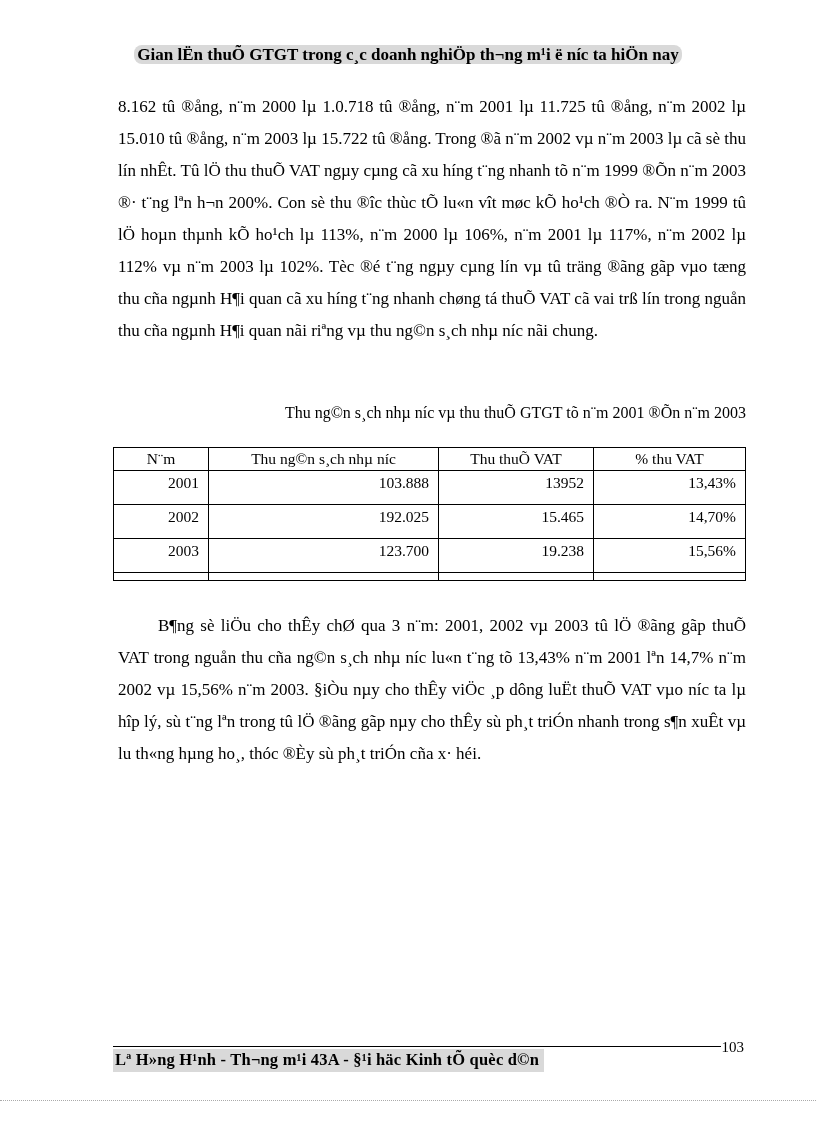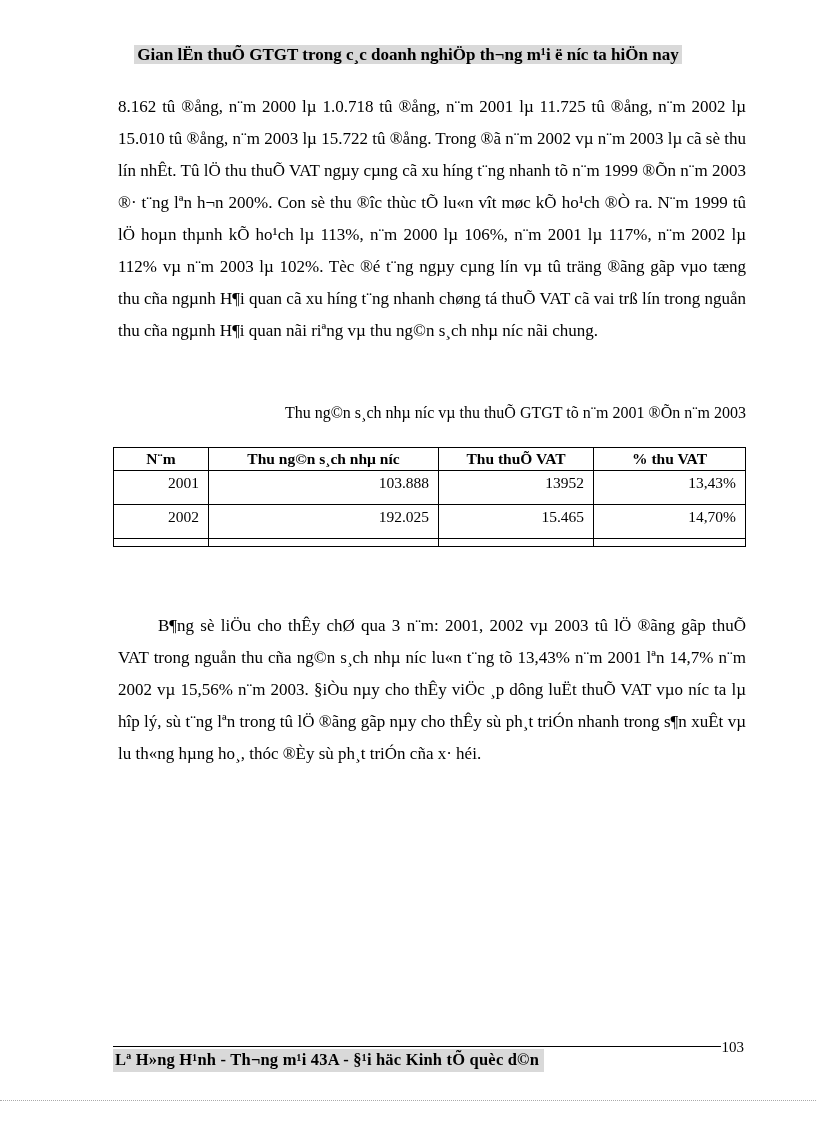--- a/index.html
+++ b/index.html
@@ -22,20 +22,21 @@
     top: 44px;
     width: 628px;
     text-align: center;
     font-weight: bold;
     font-size: 17px;
     line-height: 21px;
   }
   .doc-header .line span {
     background: #d9d9d9;
     padding: 0 3px;
+    border-radius: 8px;
   }
 
   .body-para {
     position: absolute;
     left: 118px;
     width: 628px;
     margin: 0;
     font-size: 17px;
     line-height: 32px;
     text-align: justify;
@@ -60,21 +61,21 @@
     top: 447px;
     border-collapse: collapse;
     table-layout: fixed;
   }
   .data-table th, .data-table td {
     border: 1px solid #000000;
     font-size: 15.5px;
     overflow: hidden;
   }
   .data-table th {
-    font-weight: bold;
+    font-weight: normal;
     text-align: center;
     height: 23px;
     padding: 1px 2px;
   }
   .data-table td {
     vertical-align: top;
     text-align: right;
     height: 34px;
     padding: 3px 9px 0 2px;
     margin-top: 20px;
@@ -154,20 +155,26 @@
         <td>103.888</td>
         <td>13952</td>
         <td>13,43%</td>
       </tr>
       <tr>
         <td>2002</td>
         <td>192.025</td>
         <td>15.465</td>
         <td>14,70%</td>
       </tr>
+      <tr>
+        <td>2003</td>
+        <td>123.700</td>
+        <td>19.238</td>
+        <td>15,56%</td>
+      </tr>
       <tr class="spacer-row">
         <td></td>
         <td></td>
         <td></td>
         <td></td>
       </tr>
     </tbody>
   </table>
 
   <p class="body-para para-2">B¶ng sè liÖu cho thÊy chØ qua 3 n¨m: 2001, 2002 vµ 2003 tû lÖ ®ãng gãp thuÕ VAT trong nguån thu cña ng©n s¸ch nhµ níc lu«n t¨ng tõ 13,43% n¨m 2001 lªn 14,7% n¨m 2002 vµ 15,56% n¨m 2003. §iÒu nµy cho thÊy viÖc ¸p dông luËt thuÕ VAT vµo níc ta lµ hîp lý, sù t¨ng lªn trong tû lÖ ®ãng gãp nµy cho thÊy sù ph¸t triÓn nhanh trong s¶n xuÊt vµ lu th«ng hµng ho¸, thóc ®Èy sù ph¸t triÓn cña x· héi.</p>

